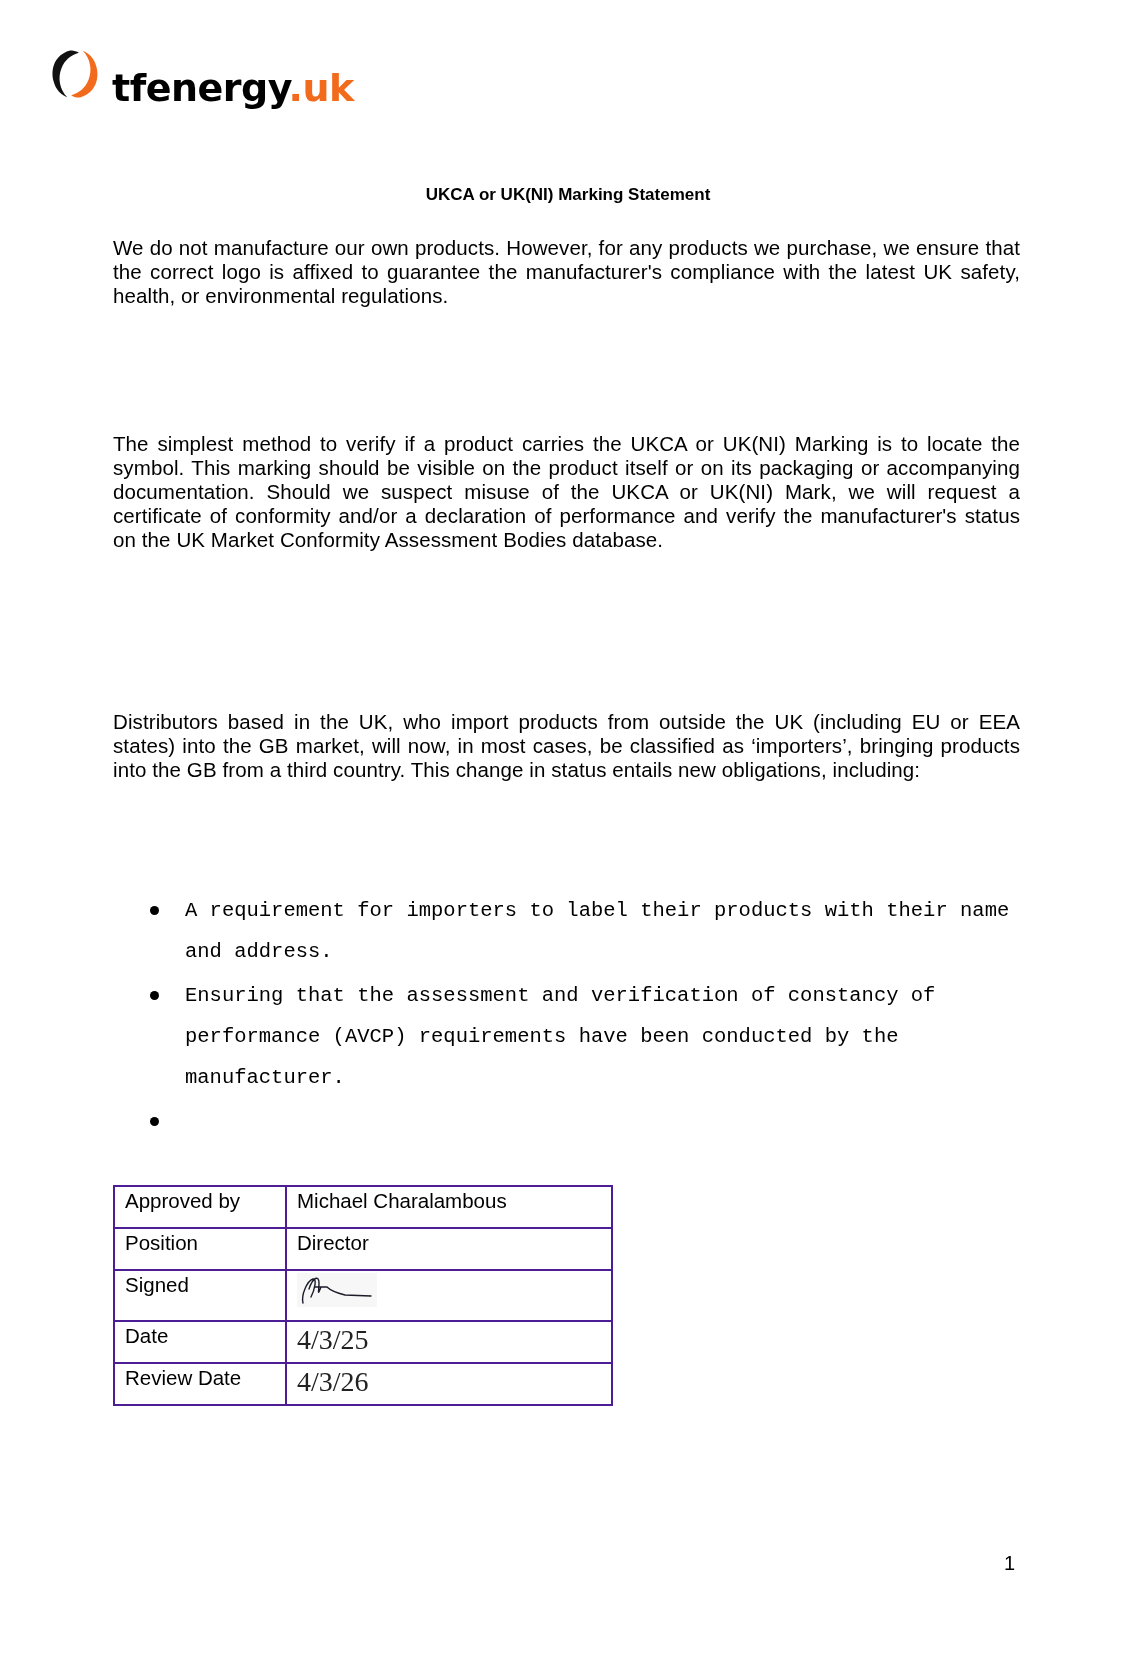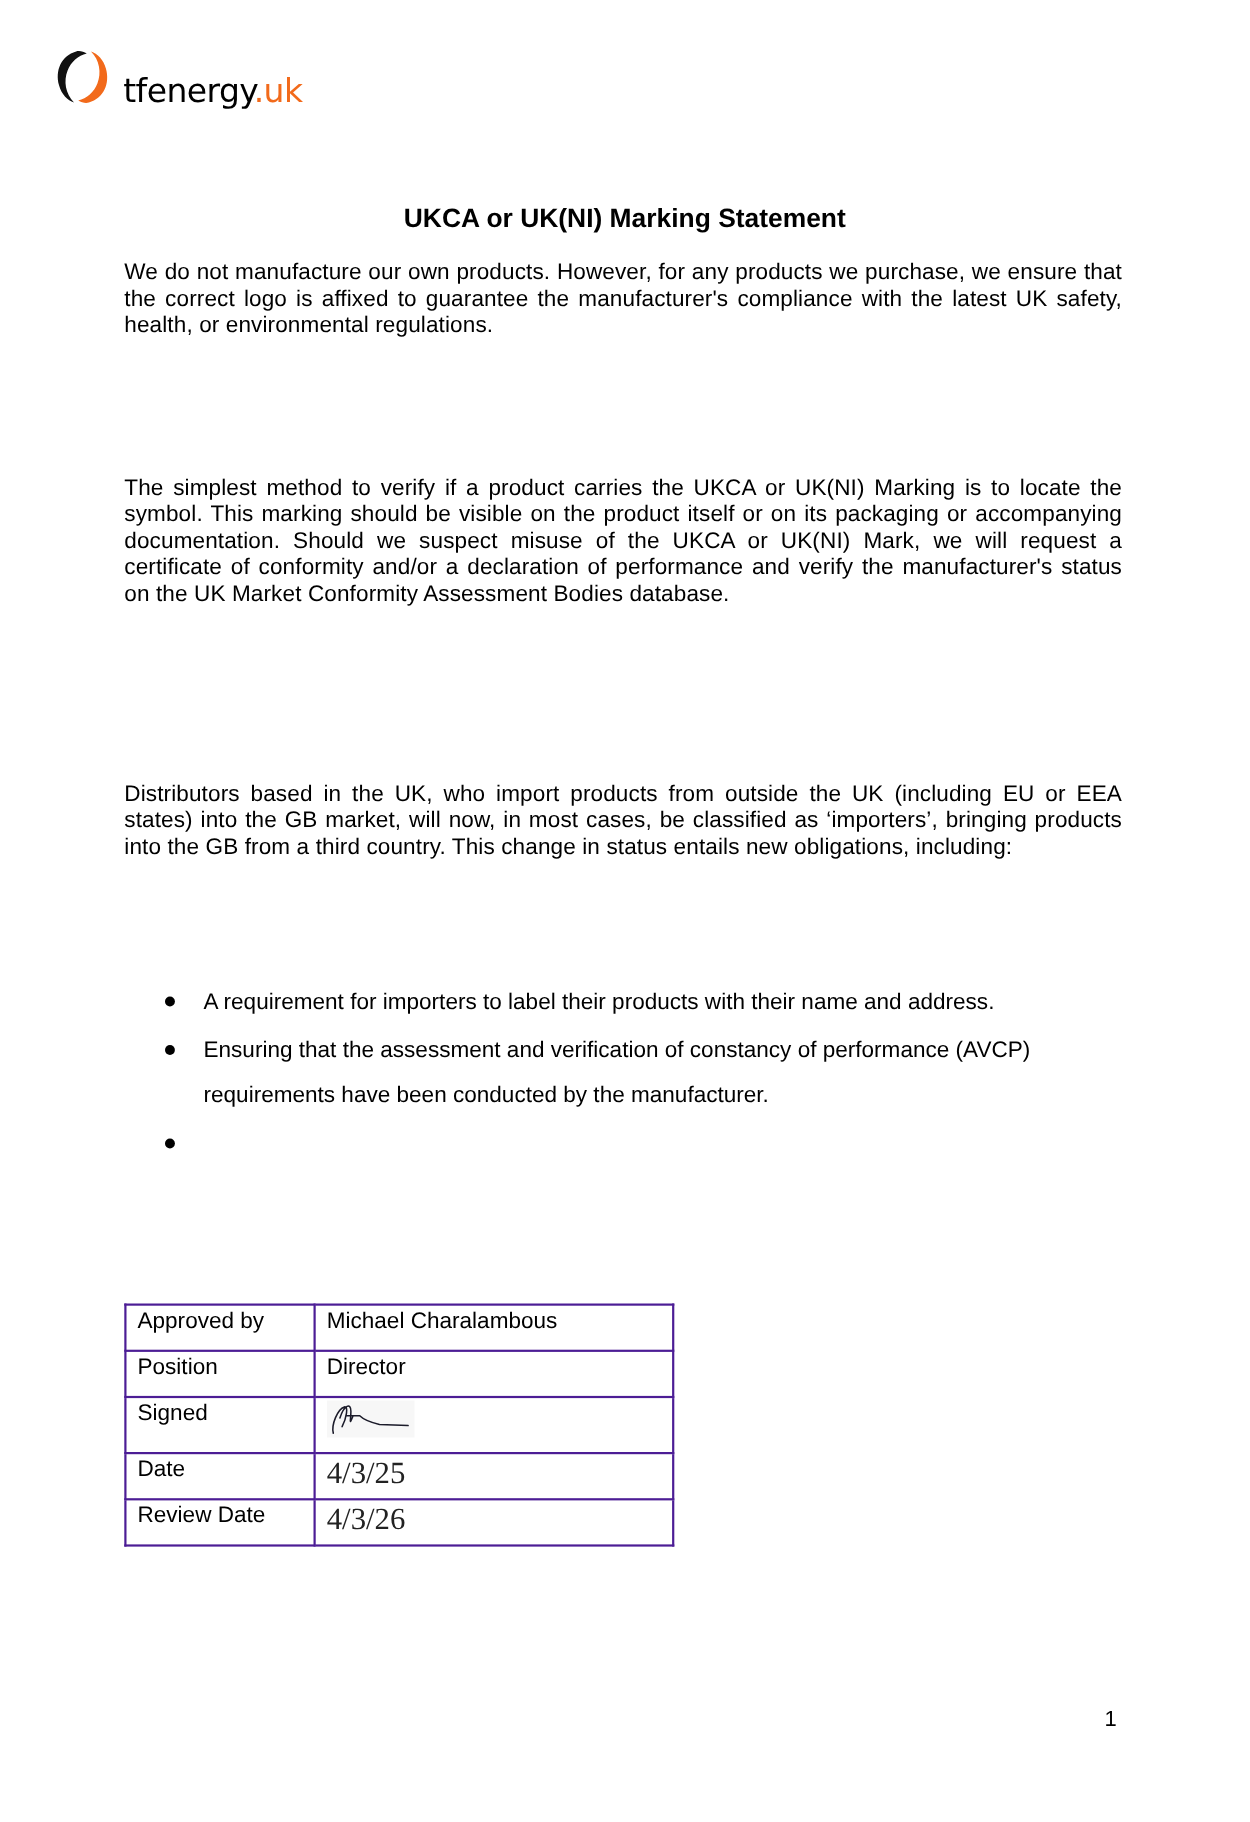--- a/index.html
+++ b/index.html
@@ -1,31 +1,31 @@
 <!DOCTYPE html>
 <html><head>
 <meta charset="utf-8">
 <style>
   html, body { margin: 0; padding: 0; background: #ffffff; }
   body { width: 1136px; height: 1656px; position: relative; overflow: hidden;
          font-family: "DejaVu Sans", "Liberation Sans", sans-serif; color: #000; }
   .logo { position: absolute; left: 46px; top: 38px; display: flex; align-items: center; }
   .logo svg { width: 58px; height: 60px; }
-  .logo-text { font-family: "DejaVu Sans", sans-serif; font-size: 30px; margin-left: 8px; letter-spacing: -0.5px; font-weight: 400; margin-top: 28px; }
+  .logo-text { font-family: "DejaVu Sans", sans-serif; font-size: 38px; margin-left: 8px; letter-spacing: -0.5px; font-weight: 700; margin-top: 28px; }
   .logo-text .tld { color: #f26a1b; }
   .title { position: absolute; top: 185px; left: 0; width: 1136px; text-align: center;
-           font-size: 24px; font-weight: bold; font-family: "Liberation Sans", sans-serif; }
+           font-size: 17px; font-weight: bold; font-family: "Liberation Sans", sans-serif; }
   .para { position: absolute; left: 113px; width: 907px; font-size: 20.5px; line-height: 24px;
           text-align: justify; font-family: "Liberation Sans", sans-serif; letter-spacing: 0.1px; }
   .p1 { top: 236px; }
   .p2 { top: 432px; }
   .p3 { top: 710px; }
   ul.bullets { position: absolute; top: 890px; left: 113px; width: 907px; margin: 0; padding: 0; list-style: none;
                font-family: "Liberation Sans", sans-serif; font-size: 20.5px; line-height: 41px; }
-  ul.bullets li { position: relative; padding-left: 72px; margin-bottom: 3px; }
+  ul.bullets li { position: relative; padding-left: 72px; margin-bottom: 3px; font-family: Liberation Mono, monospace; }
   ul.bullets li .dot { position: absolute; left: 37px; top: 16px; width: 9px; height: 9px; background: #000; border-radius: 50%; }
   table.approval { position: absolute; top: 1185px; left: 113px; border-collapse: collapse; width: 500px;
                    font-family: "Liberation Sans", sans-serif; font-size: 20.5px; }
   table.approval td { border: 2px solid #4c1d95; padding: 2px 10px; vertical-align: top; height: 36px; }
   table.approval td.label { width: 150px; }
   table.approval tr.signed td { height: 45px; border-radius: 24px; }
   .serif-val { font-family: "Liberation Serif", serif; font-size: 28px; color: #222; }
   .page-num { position: absolute; top: 1552px; left: 1004px; font-size: 20px; font-family: "Liberation Sans", sans-serif; }
 </style>
 </head>

